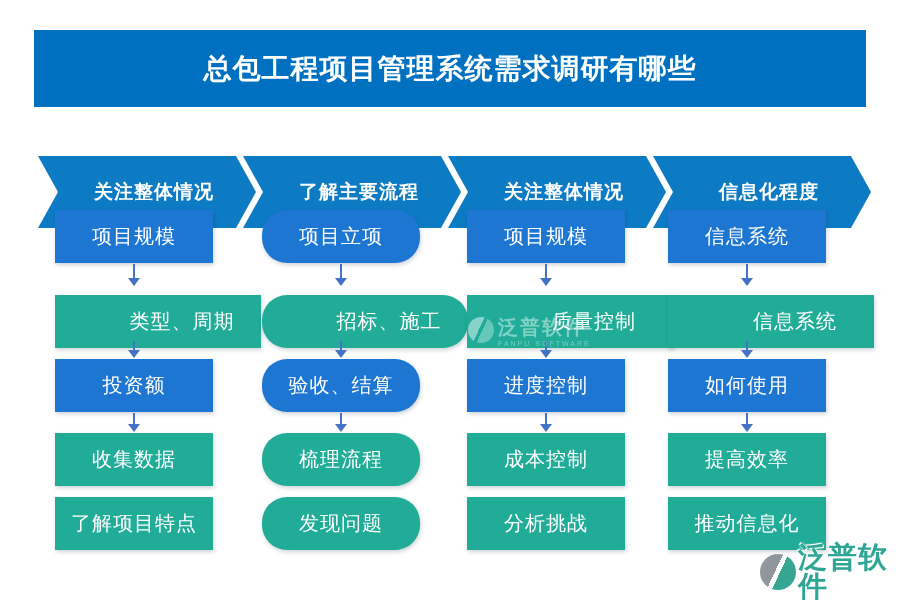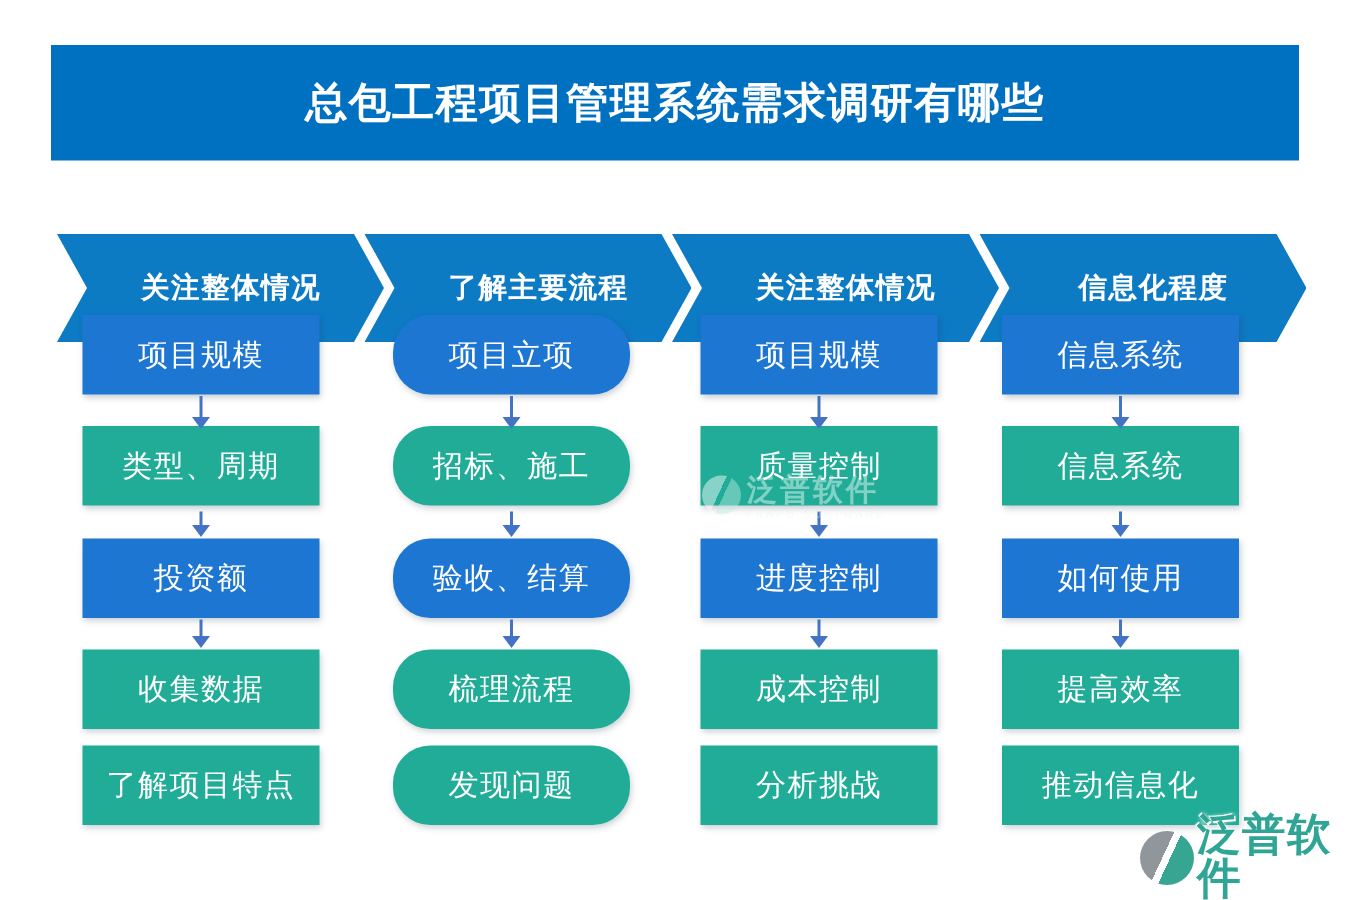--- a/index.html
+++ b/index.html
@@ -31,21 +31,21 @@
     position:absolute;width:158px;height:53px;
     display:flex;align-items:center;justify-content:center;
     color:#ffffff;font-size:20px;font-weight:normal;letter-spacing:1px;
     box-shadow:1px 2px 4px rgba(30,50,70,.22);
   }
   .node.blue{background:#1d76d2;}
   .node.green{background:#20ac97;}
   
   .c0{left:55px;} .c1{left:262px;border-radius:25px;} .c2{left:467px;} .c3{left:668px;}
   
-  .r0{top:210px;} .r1{top:284px;} .r2{top:359px;} .r3{top:433px;} .r4{top:497px;}
+  .r0{top:210px;} .r1{top:295px;padding-left:48px;} .r2{top:359px;} .r3{top:433px;} .r4{top:497px;}
   
   .arrow{position:absolute;width:12px;display:flex;flex-direction:column;align-items:center;}
   .arrow .shaft{width:2px;flex:1;background:#4472c4;}
   .arrow .head{width:0;height:0;border-left:6px solid transparent;border-right:6px solid transparent;border-top:8px solid #4472c4;}
   .ac0{left:128px;} .ac1{left:335px;} .ac2{left:540px;} .ac3{left:741px;}
   .ar0{top:264px;height:22px;} .ar1{top:341px;height:17px;} .ar2{top:413px;height:19px;}
   
   .wm-center{
     position:absolute;left:468px;top:317px;display:flex;align-items:flex-start;gap:4px;
     opacity:.55;pointer-events:none;

